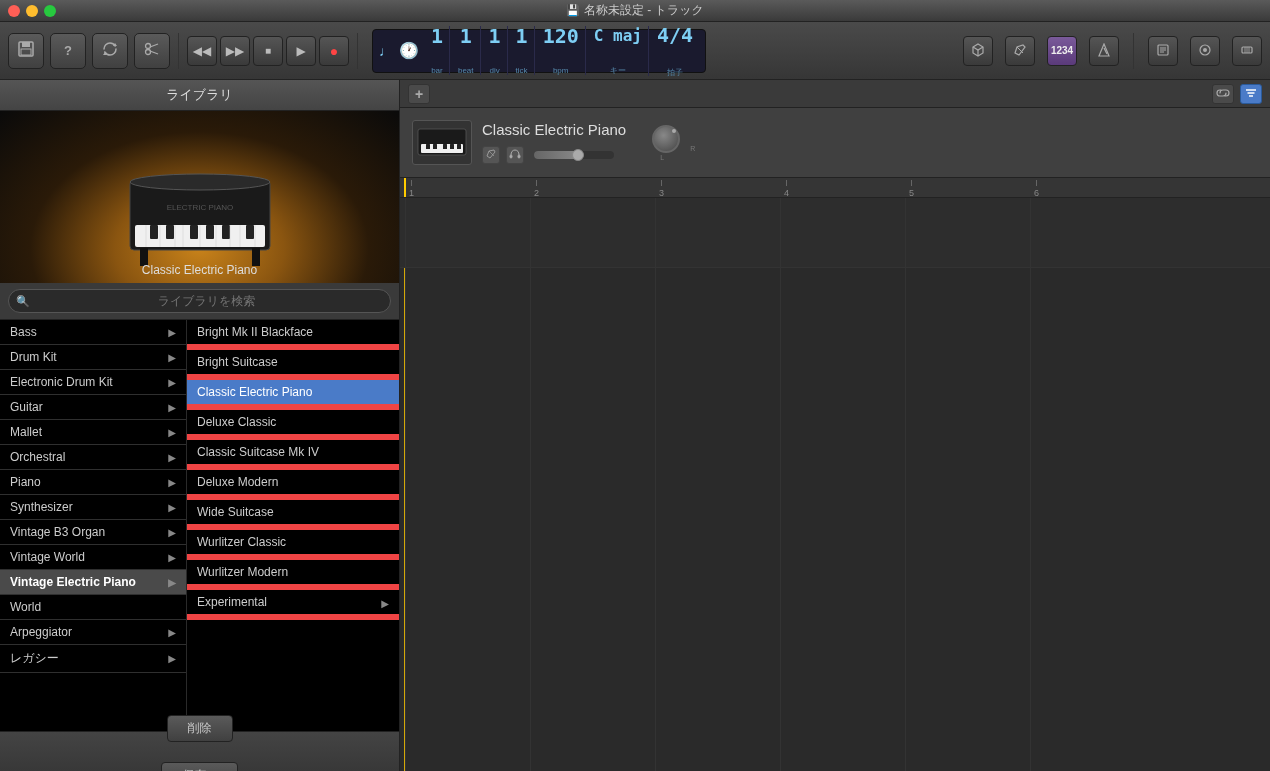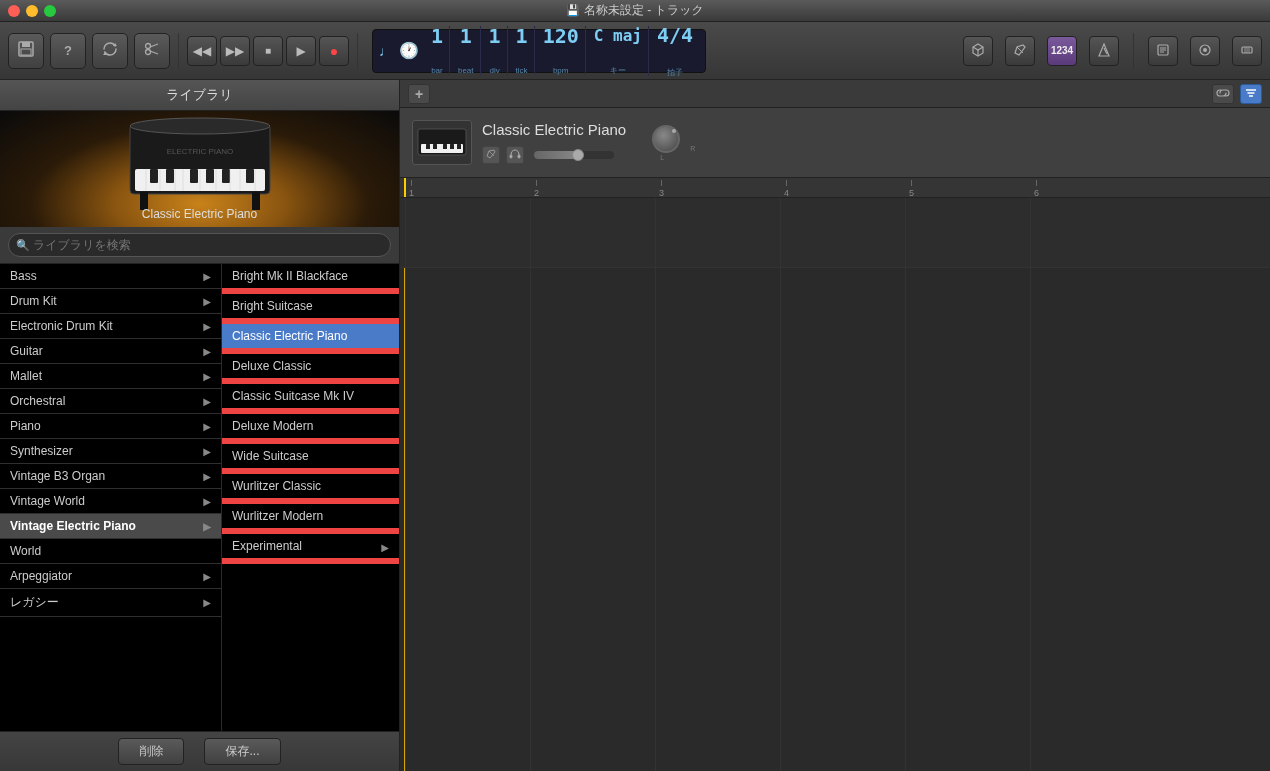--- a/index.html
+++ b/index.html
@@ -178,21 +178,21 @@
       background: linear-gradient(to bottom, #555, #444);
       text-align: center;
       padding: 6px;
       font-size: 13px;
       color: #ddd;
       border-bottom: 1px solid #222;
     }
 
     
     #instrument-preview {
-      height: 116px;
+      height: 172px;
       background: #1a1a1a;
       position: relative;
       display: flex;
       align-items: flex-end;
       justify-content: center;
       overflow: hidden;
     }
     .preview-bg {
       position: absolute;
       top: 0; left: 0; right: 0; bottom: 0;
@@ -222,41 +222,42 @@
     }
     #search-input {
       width: 100%;
       background: #2a2a2a;
       border: 1px solid #555;
       border-radius: 12px;
       padding: 4px 10px 4px 24px;
       color: #aaa;
       font-size: 12px;
       outline: none;
+      text-align: center;
     }
     .search-wrapper {
       position: relative;
     }
     .search-icon-inner {
       position: absolute;
       left: 8px;
       top: 50%;
       transform: translateY(-50%);
       color: #888;
       font-size: 11px;
     }
 
     
     #category-list {
       flex: 1;
       overflow-y: auto;
       display: flex;
     }
     .category-column {
-      width: 222px;
+      width: 187px;
       border-right: 1px solid #2a2a2a;
       overflow-y: auto;
     }
     .category-item {
       display: flex;
       align-items: center;
       justify-content: space-between;
       padding: 5px 10px;
       cursor: pointer;
       color: #ccc;
@@ -298,20 +299,21 @@
 
     
     #library-footer {
       height: 40px;
       background: linear-gradient(to bottom, #444, #383838);
       border-top: 1px solid #222;
       display: flex;
       align-items: center;
       justify-content: center;
       gap: 20px;
+      flex-direction: column;
     }
     .footer-btn {
       background: linear-gradient(to bottom, #5a5a5a, #404040);
       border: 1px solid #222;
       border-radius: 4px;
       padding: 4px 20px;
       color: #ccc;
       cursor: pointer;
       font-size: 12px;
     }

